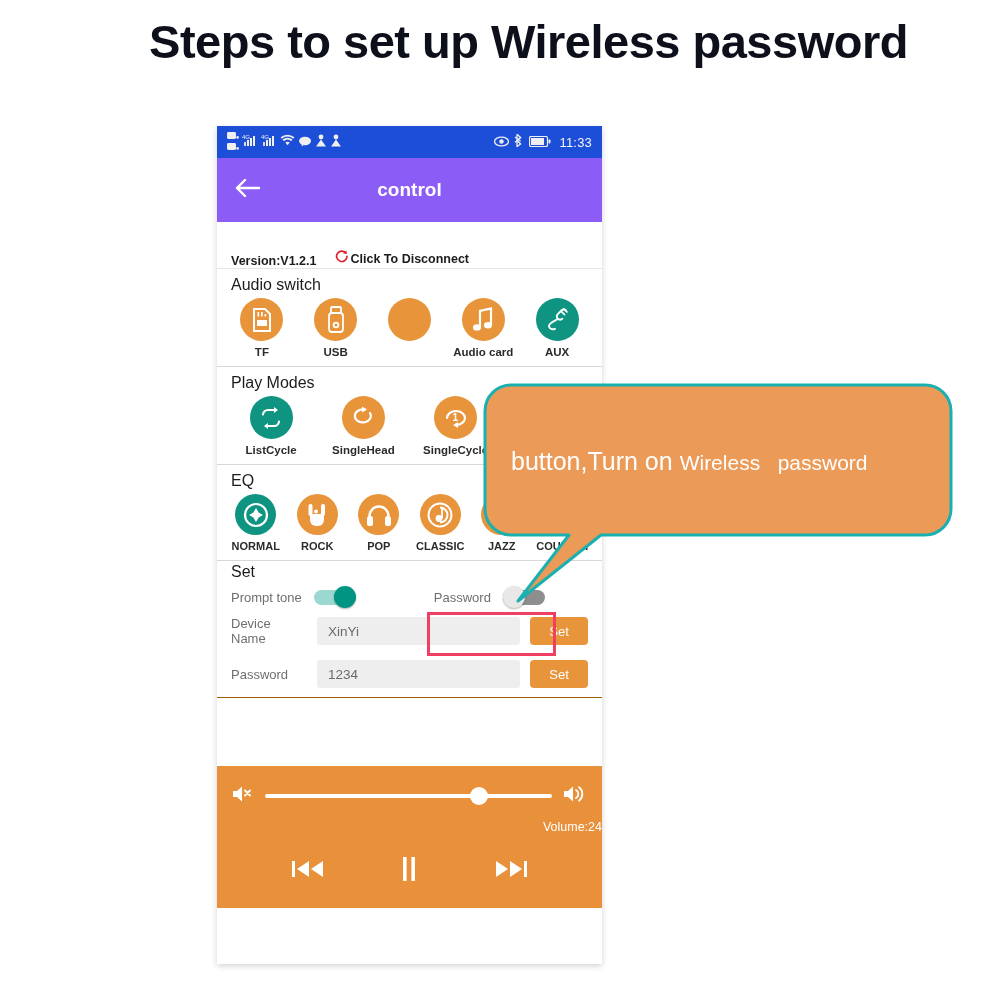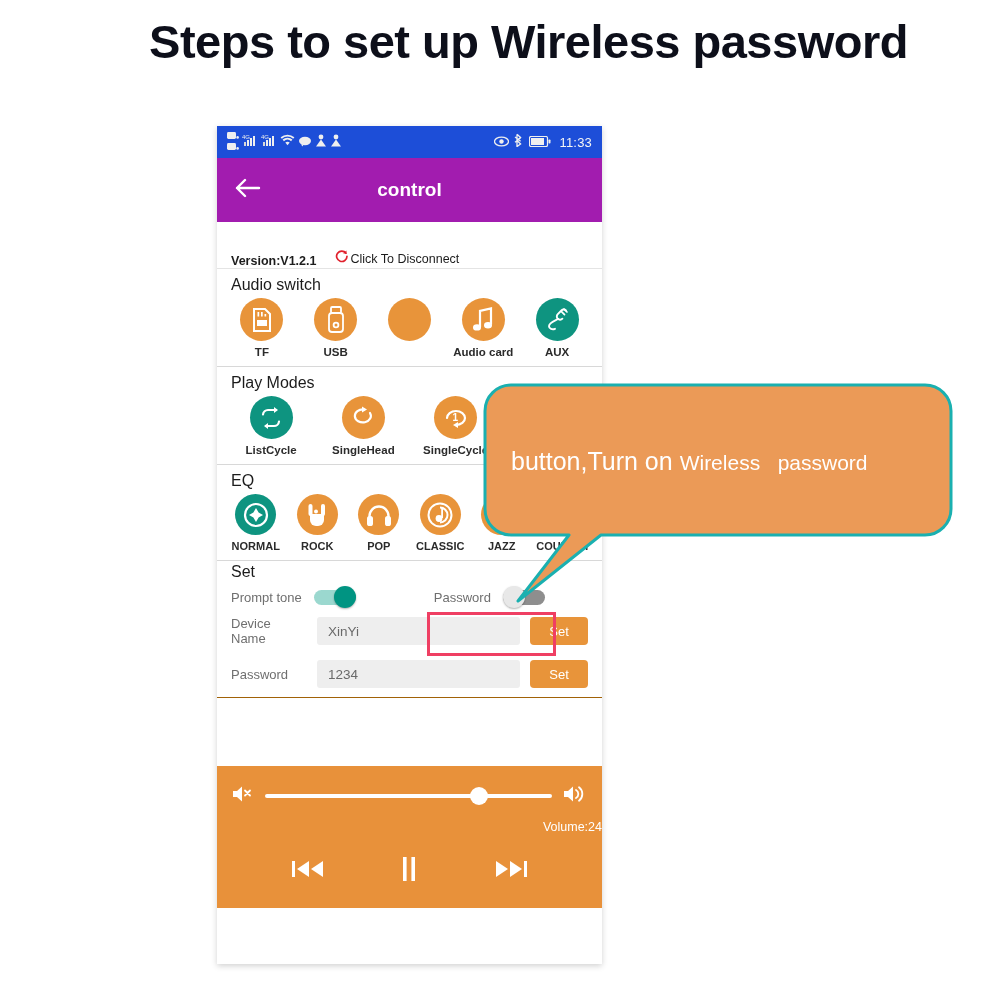--- a/index.html
+++ b/index.html
@@ -36,38 +36,38 @@
     display: flex; align-items: center; justify-content: space-between;
     padding: 0 10px; color: #f2f2f2;
   }
   .sb-left, .sb-right { display: flex; align-items: center; gap: 5px; }
   .sb-left { gap: 3px; }
   .sb-time { font-size: 13px; color: #f5f5f5; margin-left: 3px; letter-spacing: 0.2px; }
   .simstack { display: flex; flex-direction: column; gap: 2px; }
 
   
   .actionbar {
-    height: 64px; background: #a21caf;
+    height: 64px; background: #8b5cf6;
     display: flex; align-items: center; position: relative;
   }
   .back-arrow { position: absolute; left: 18px; top: 50%; transform: translateY(-50%); }
   .actionbar-title {
     width: 100%; text-align: center; color: #ffffff;
     font-size: 19px; font-weight: bold;
   }
 
   
   .version-row {
     height: 47px; display: flex; align-items: flex-end;
     padding: 0 14px; gap: 18px;
     border-bottom: 1px solid #e4e4e4;
   }
   .version-txt { font-size: 12.5px; color: #1c1c1c; font-weight: bold; }
   .disconnect { display: flex; align-items: center; gap: 1px; }
-  .disconnect-txt { font-size: 12.5px; color: #1c1c1c; font-weight: normal; }
+  .disconnect-txt { font-size: 12.5px; color: #1c1c1c; font-weight: bold; }
 
   
   .section { border-bottom: 1px solid #d8d8d8; padding: 5px 0 4px 0; position: relative; }
   .section-title {
     font-size: 16px; color: #1c1c1c; padding: 2px 0 2px 14px; font-weight: normal;
   }
   .icon-row { display: flex; padding: 2px 8px 4px 8px; }
   .icon-cell {
     flex: 1 1 0; display: flex; flex-direction: column;
     align-items: center; gap: 5px;

